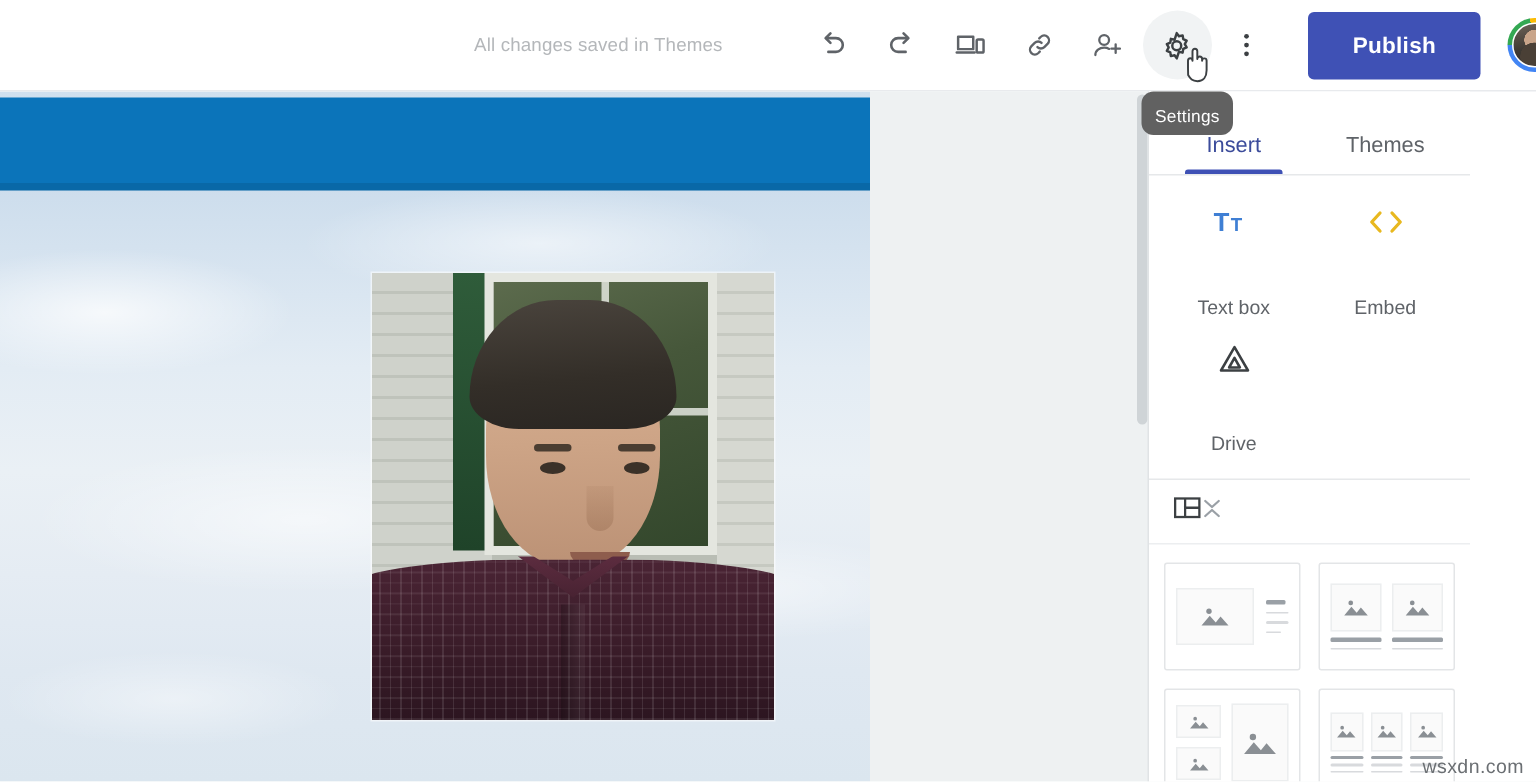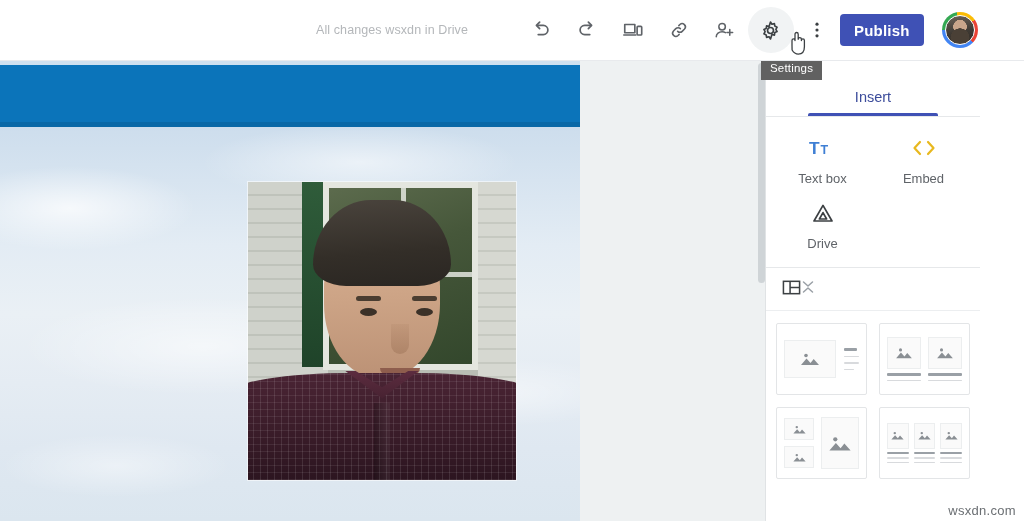--- a/index.html
+++ b/index.html
@@ -27,24 +27,25 @@
   .tb-icons { display: flex; align-items: center; margin-left: 50px; }
   .tb-btn {
     width: 46px; height: 46px; border-radius: 50%;
     display: flex; align-items: center; justify-content: center;
     position: relative;
   }
   .tb-btn svg { display: block; }
   .tb-btn.gear-btn { background: #f1f3f4; }
 
   .publish-btn {
+    margin-left: 18px;
     background: #3f51b5;
     color: #ffffff;
     border: none; border-radius: 4px;
-    height: 32px; padding: 0 14px;
+    height: 45px; padding: 0 30px;
     font-size: 15px; font-weight: bold;
     font-family: "Liberation Sans", sans-serif;
     letter-spacing: .2px;
     cursor: pointer;
   }
 
   .avatar-wrap {
     margin-left: 18px; margin-right: 12px;
     width: 36px; height: 36px; border-radius: 50%;
     padding: 2px;
@@ -66,22 +67,22 @@
       overflow: hidden;
   }
 
   
   .tooltip {
     position: absolute;
     left: 761px; top: 61px;
     background: #616161;
     color: #ffffff;
     font-size: 11.5px;
-    padding: 1px 9px 6px 9px;
-    border-radius: 0;
+    padding: 11px 9px 6px 9px;
+    border-radius: 8px;
     white-space: nowrap;
     z-index: 40;
     letter-spacing: .2px;
   }
 
   
   .cursor { position: absolute; left: 786px; top: 28px; z-index: 45; }
 
   
   .canvas {
@@ -262,21 +263,21 @@
   .insert-grid {
     display: grid; grid-template-columns: 1fr 1fr;
     padding: 18px 6px 16px 6px;
     row-gap: 14px;
   }
   .insert-item {
     display: flex; flex-direction: column;
     align-items: center; gap: 10px;
     cursor: pointer;
   }
-  .insert-label { font-size: 13px; color: #5f6368; }
+  .insert-label { font-size: 13px; color: #5f6368; margin-top: 26px; }
   .ins-icon { height: 26px; display:flex; align-items:center; justify-content:center; }
 
   .section-head {
     display: flex; align-items: center;
     height: 44px; padding: 0 14px 0 16px;
     border-top: 1px solid #e6e8ea;
     border-bottom: 1px solid #eceef0;
   }
   .section-title {
     font-size: 14px; color: #5f6368;
@@ -329,21 +330,21 @@
   }
 </style>
 </head>
 <body>
 
 <div id="app">
 
   <div class="topbar">
     <div class="topbar-spacer"></div>
 
-    <div class="save-status">All changes wsxdn in Drive</div>
+    <div class="save-status">All changes saved in Themes</div>
 
     <div class="tb-icons">
 
       <div class="tb-btn">
         <svg width="22" height="22" viewBox="0 0 24 24" fill="none" stroke="#5f6368" stroke-width="1.9" stroke-linecap="round" stroke-linejoin="round">
           <path d="M8 7H14.5a5 5 0 0 1 0 10H9"></path>
             <polyline points="10.5,3.5 7,7 10.5,10.5"></polyline>
         </svg>
       </div>
 
@@ -442,20 +443,21 @@
     <div class="v-scroll">
       <div class="v-scroll-thumb"></div>
     </div>
   </div>
   <div class="canvas-divider"></div>
 
   <div class="panel">
 
     <div class="tabs">
       <div class="tab active">Insert</div>
+      <div class="tab">Themes</div>
     </div>
 
     <div class="insert-grid">
 
       <div class="insert-item">
         <span class="ins-icon">
           <svg width="27" height="22" viewBox="0 0 28 22">
             <text x="0" y="17" font-family="Liberation Sans, sans-serif" font-size="18" font-weight="bold" fill="#3f7fd4">T</text>
             <text x="12" y="17" font-family="Liberation Sans, sans-serif" font-size="13" font-weight="bold" fill="#3f7fd4">T</text>
           </svg>

